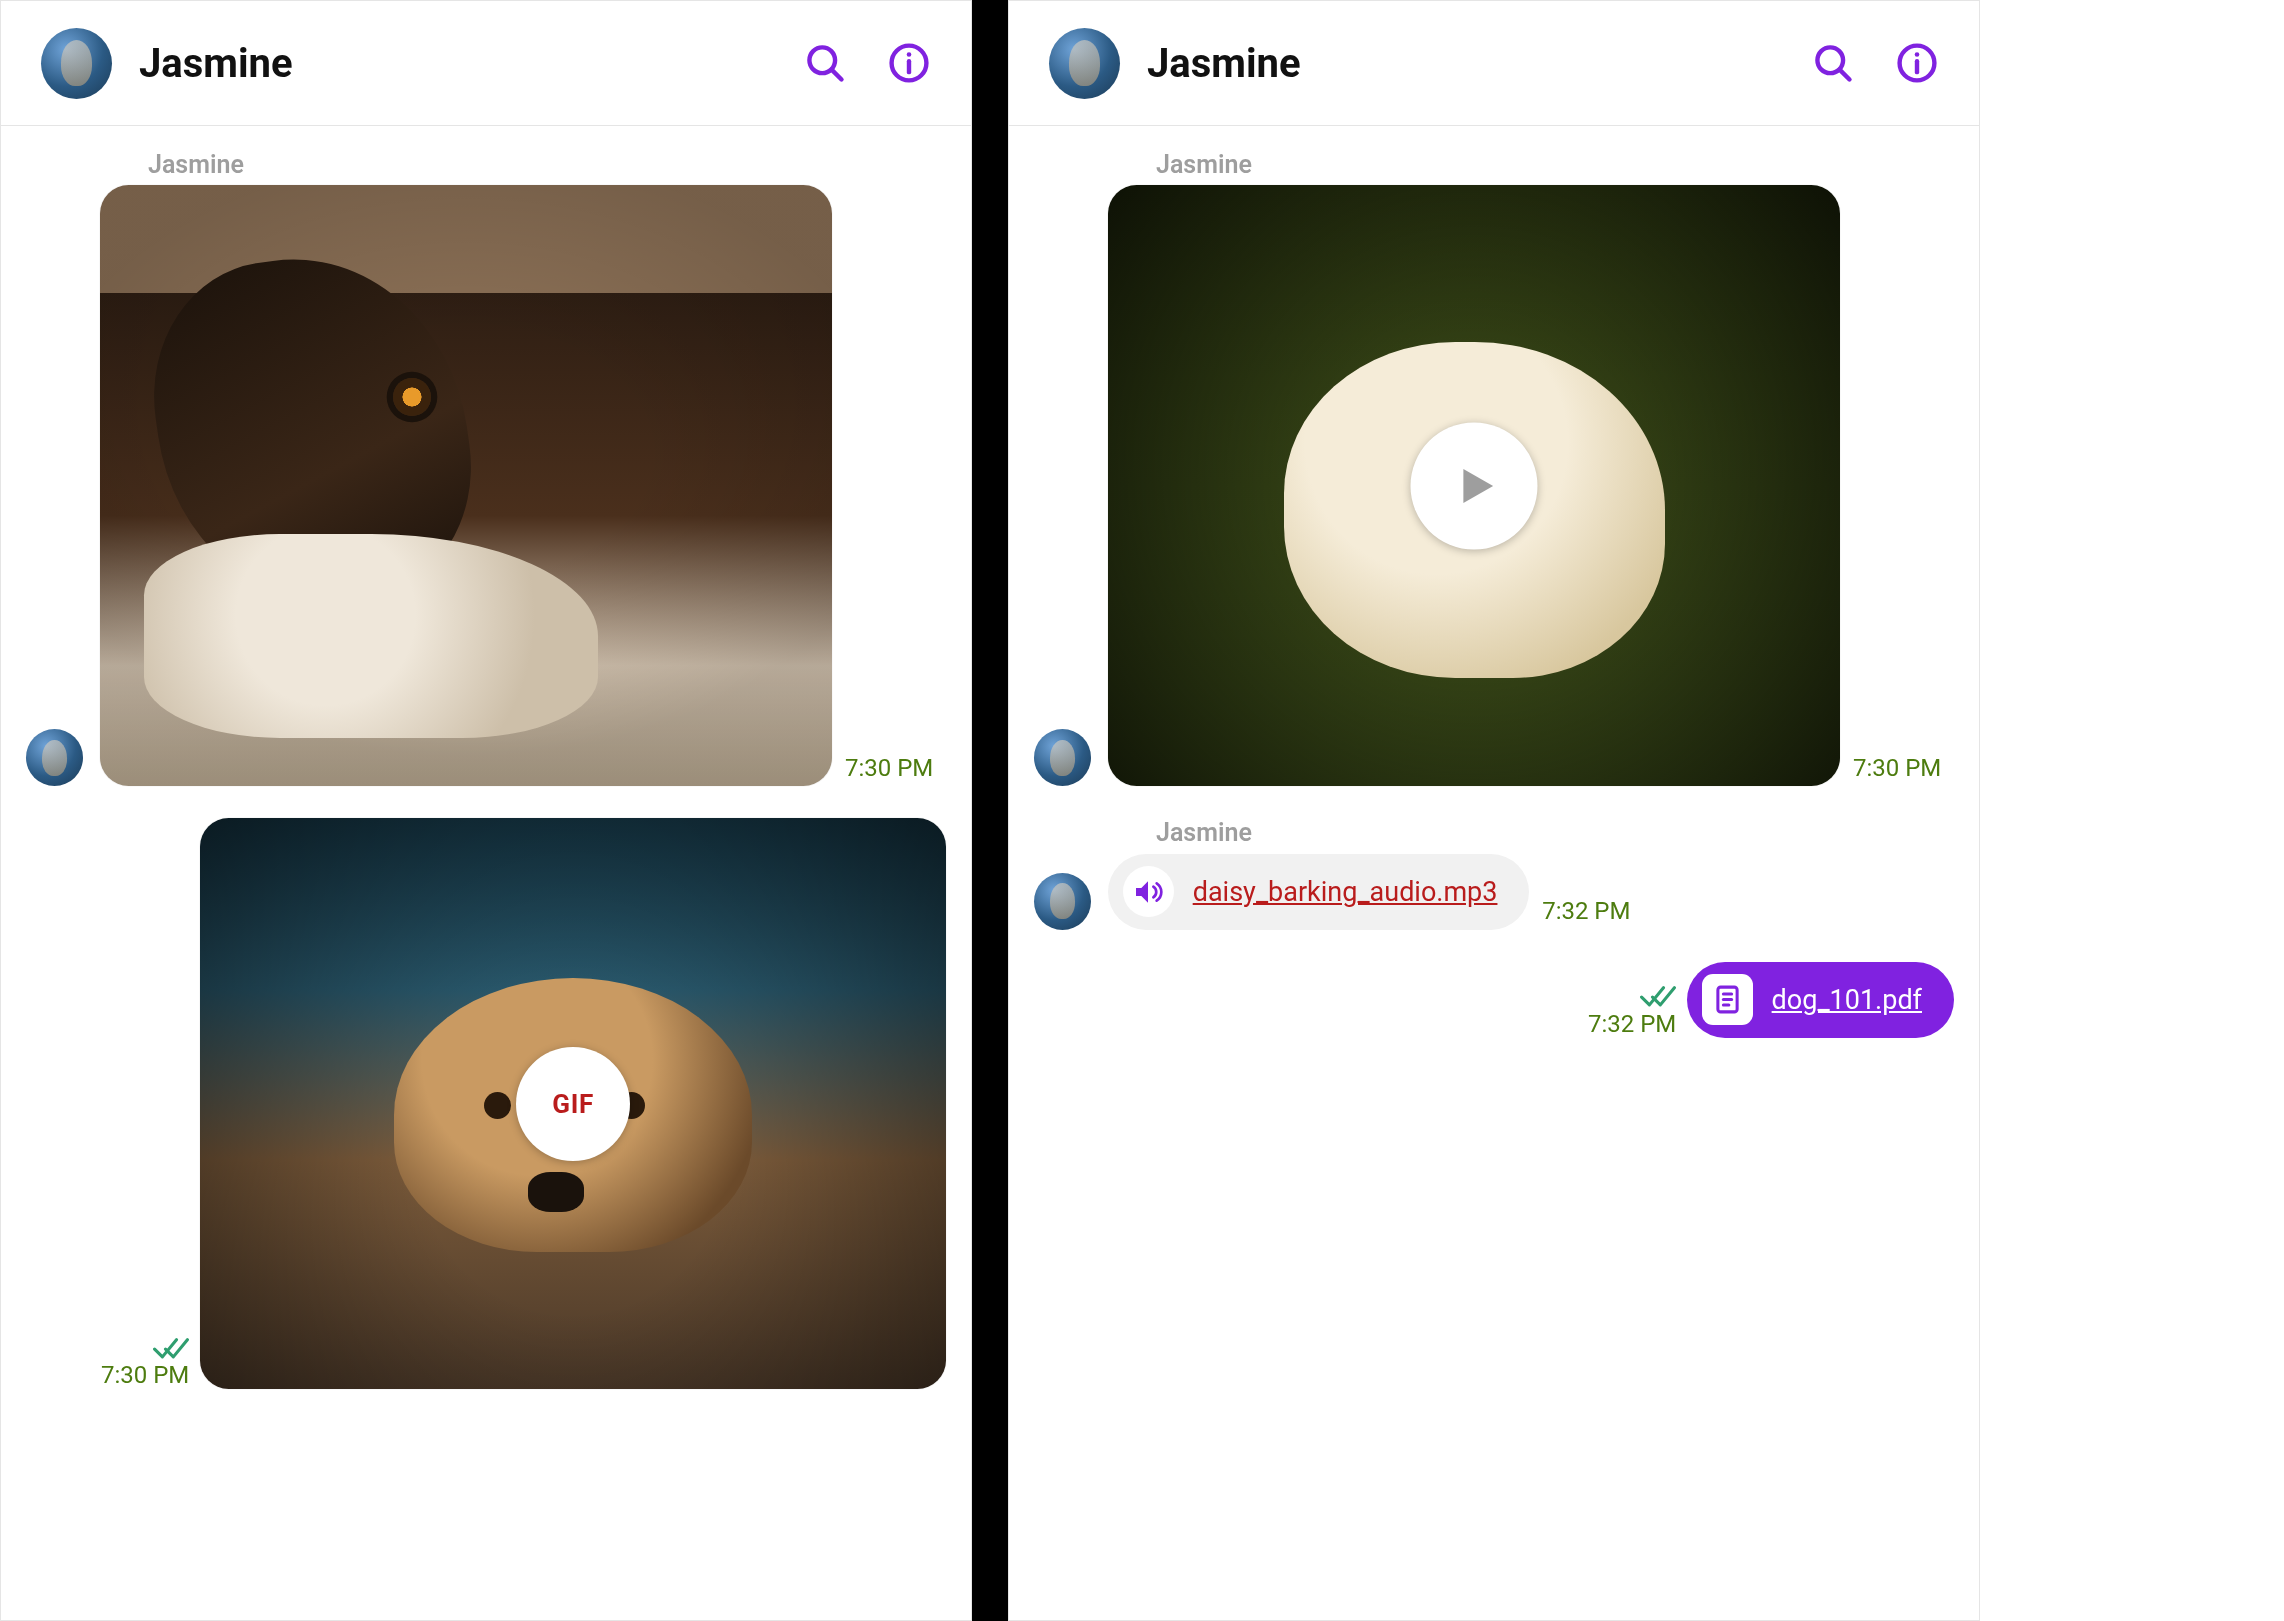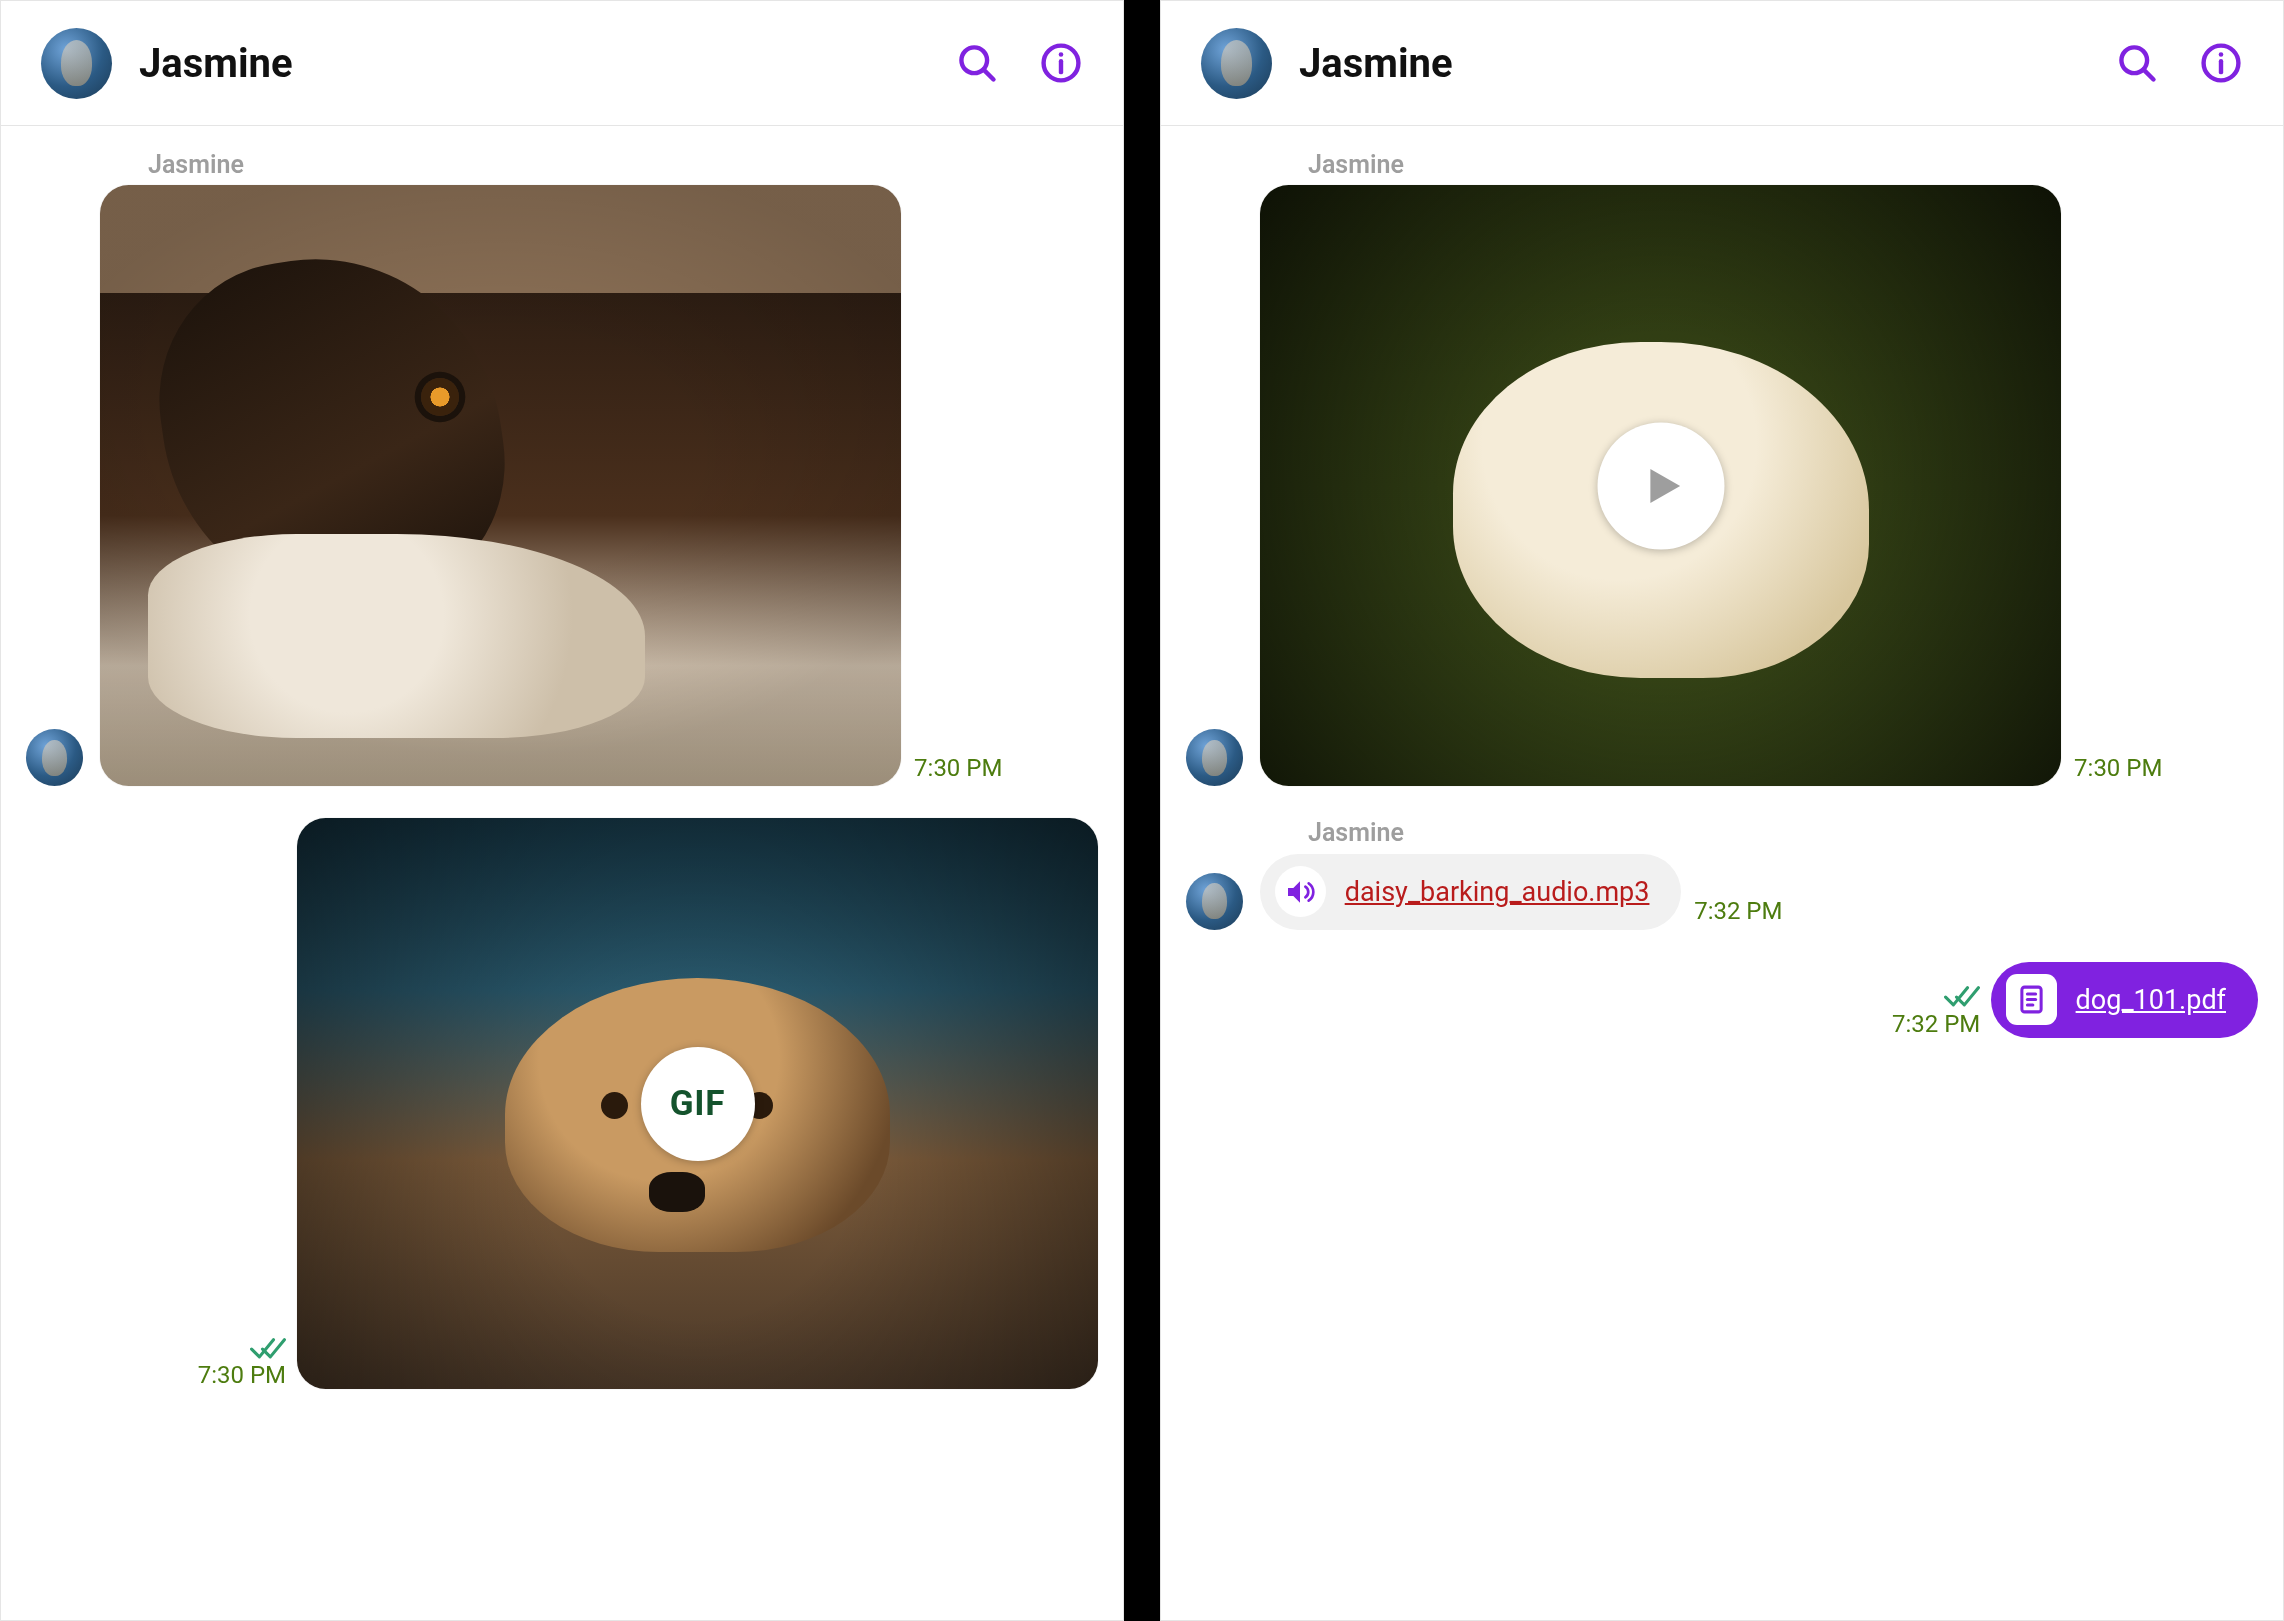--- a/index.html
+++ b/index.html
@@ -3,21 +3,21 @@
 <meta charset="utf-8">
 <style>
   * { box-sizing: border-box; margin: 0; padding: 0; }
   html, body { width: 100%; height: 100%; }
   body {
     font-family: -apple-system, BlinkMacSystemFont, "Segoe UI", Roboto, Helvetica, Arial, sans-serif;
     background: #ffffff;
     color: #1a1a1a;
   }
   .stage {
-    width: 2284px;
+    width: 1980px;
     height: 1621px;
     display: flex;
     background: #000;
   }
   .panel {
     flex: 1;
     background: #fff;
     border: 1.6px solid #e5e5e5;
     display: flex;
     flex-direction: column;
@@ -223,23 +223,23 @@
     transform: translate(-50%, -50%);
     background: #fff;
     border-radius: 50%;
     display: flex;
     align-items: center;
     justify-content: center;
     box-shadow: 0 1.6px 8px rgba(0,0,0,0.25);
   }
   .overlay-badge.gif {
     width: 114px; height: 114px;
-    font-size: 35px;
+    font-size: 26px;
     font-weight: 700;
-    color: #14532d;
+    color: #b91c1c;
     letter-spacing: 0.8px;
   }
   .overlay-badge.play {
     width: 127px; height: 127px;
   }
   .overlay-badge.play svg { width: 51px; height: 51px; fill: #9e9e9e; }
   
   .bubble-audio {
     background: #f1f1f1;
     border-radius: 38px;

